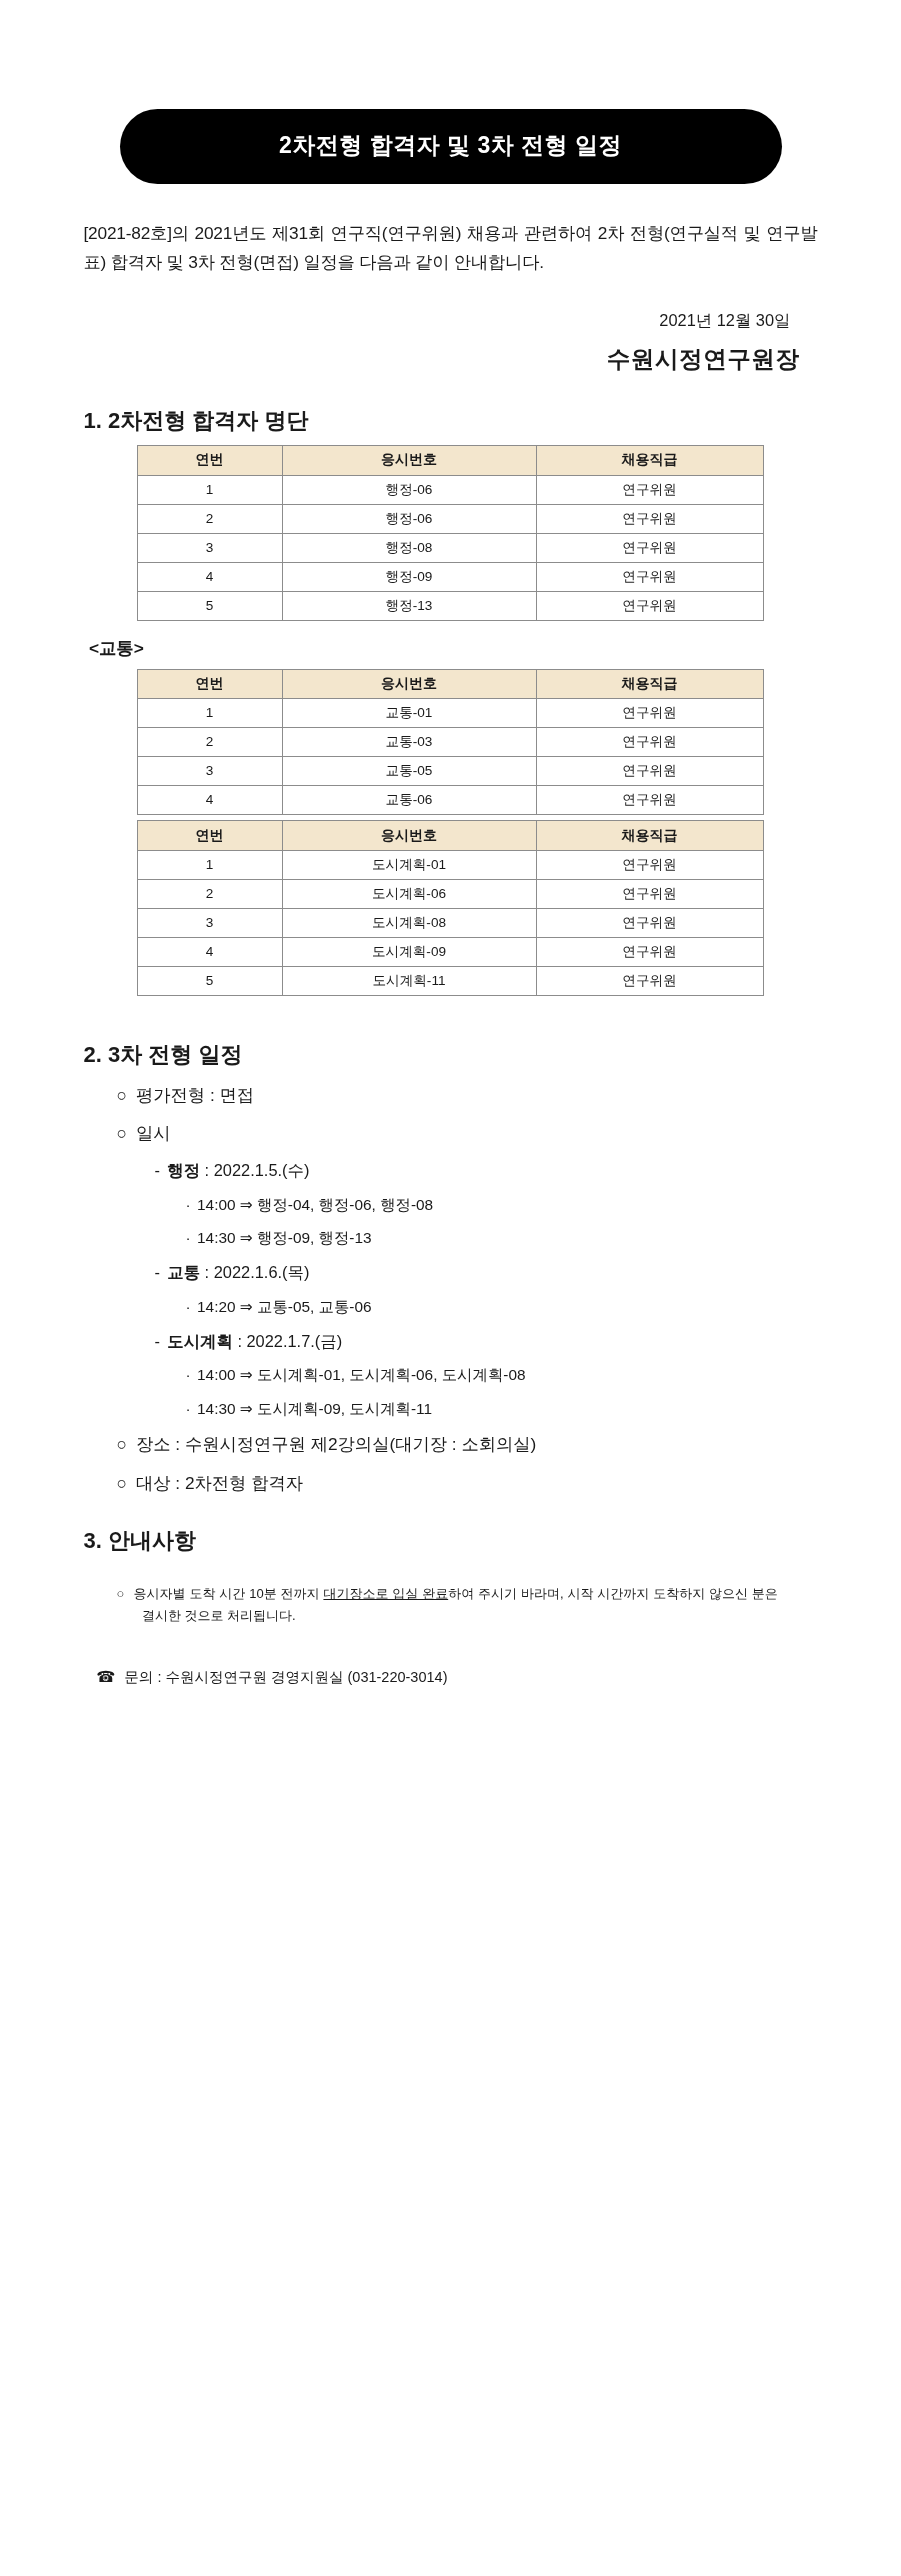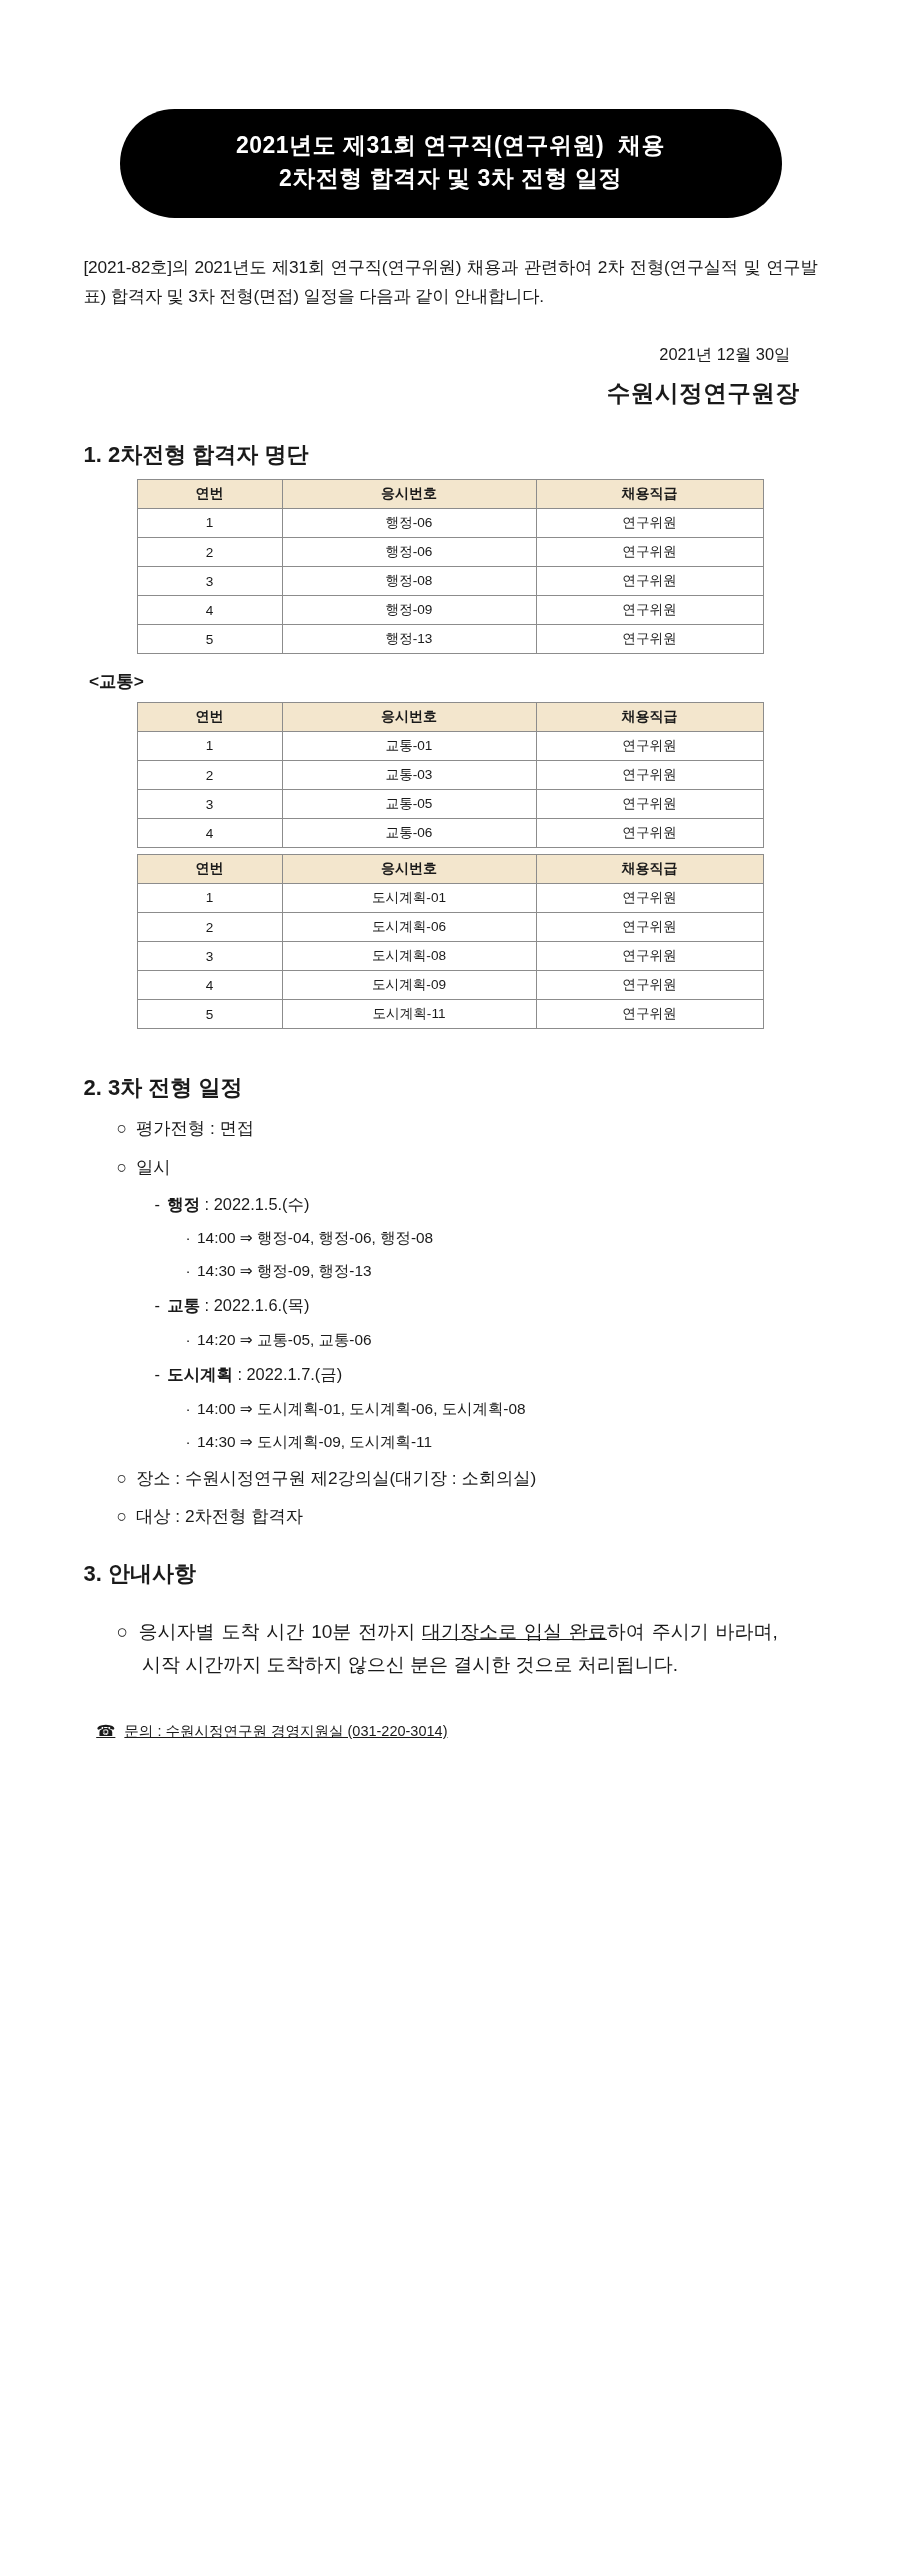--- a/index.html
+++ b/index.html
@@ -125,53 +125,51 @@
   .lv3 {
     font-size: 15.4px;
     margin-left: 102px;
     margin-top: 10px;
     line-height: 1.5;
   }
   .lv3 .bullet { margin-right: 6.4px; }
 
   
   .notice {
-    font-size: 19px;
+    font-size: 13px;
     margin-left: 33px;
     margin-top: 27px;
     line-height: 1.72;
     text-align: justify;
     width: 636px;
   }
   .notice .bullet { margin-right: 9px; }
   .notice .uline { text-decoration: underline; }
 
   .contact {
     margin-top: 40px;
     font-size: 14.5px;
     margin-left: 12.7px;
-    text-decoration: underline;
   }
   .contact .phone-icon {
     margin-right: 9px;
     font-size: 15.4px;
   }
   .indent-hang {
     text-indent: -25.4px;
     padding-left: 25.4px;
   }
 </style>
 </head>
 <body>
 
 <div class="page">
   <div class="content">
 
     <div class="title-banner">
-      <div class="title-line">2021년도 제31회 연구직(연구위원)  채용</div>
       <div class="title-line">2차전형 합격자 및 3차 전형 일정</div>
     </div>
 
     <div class="intro">[2021-82호]의 2021년도 제31회 연구직(연구위원) 채용과 관련하여 2차 전형(연구실적 및 연구발표) 합격자 및 3차 전형(면접) 일정을 다음과 같이 안내합니다.</div>
 
     <div class="date-line">2021년 12월 30일</div>
     <div class="org-line">수원시정연구원장</div>
 
     <div class="section-title">1. 2차전형 합격자 명단</div>
 

